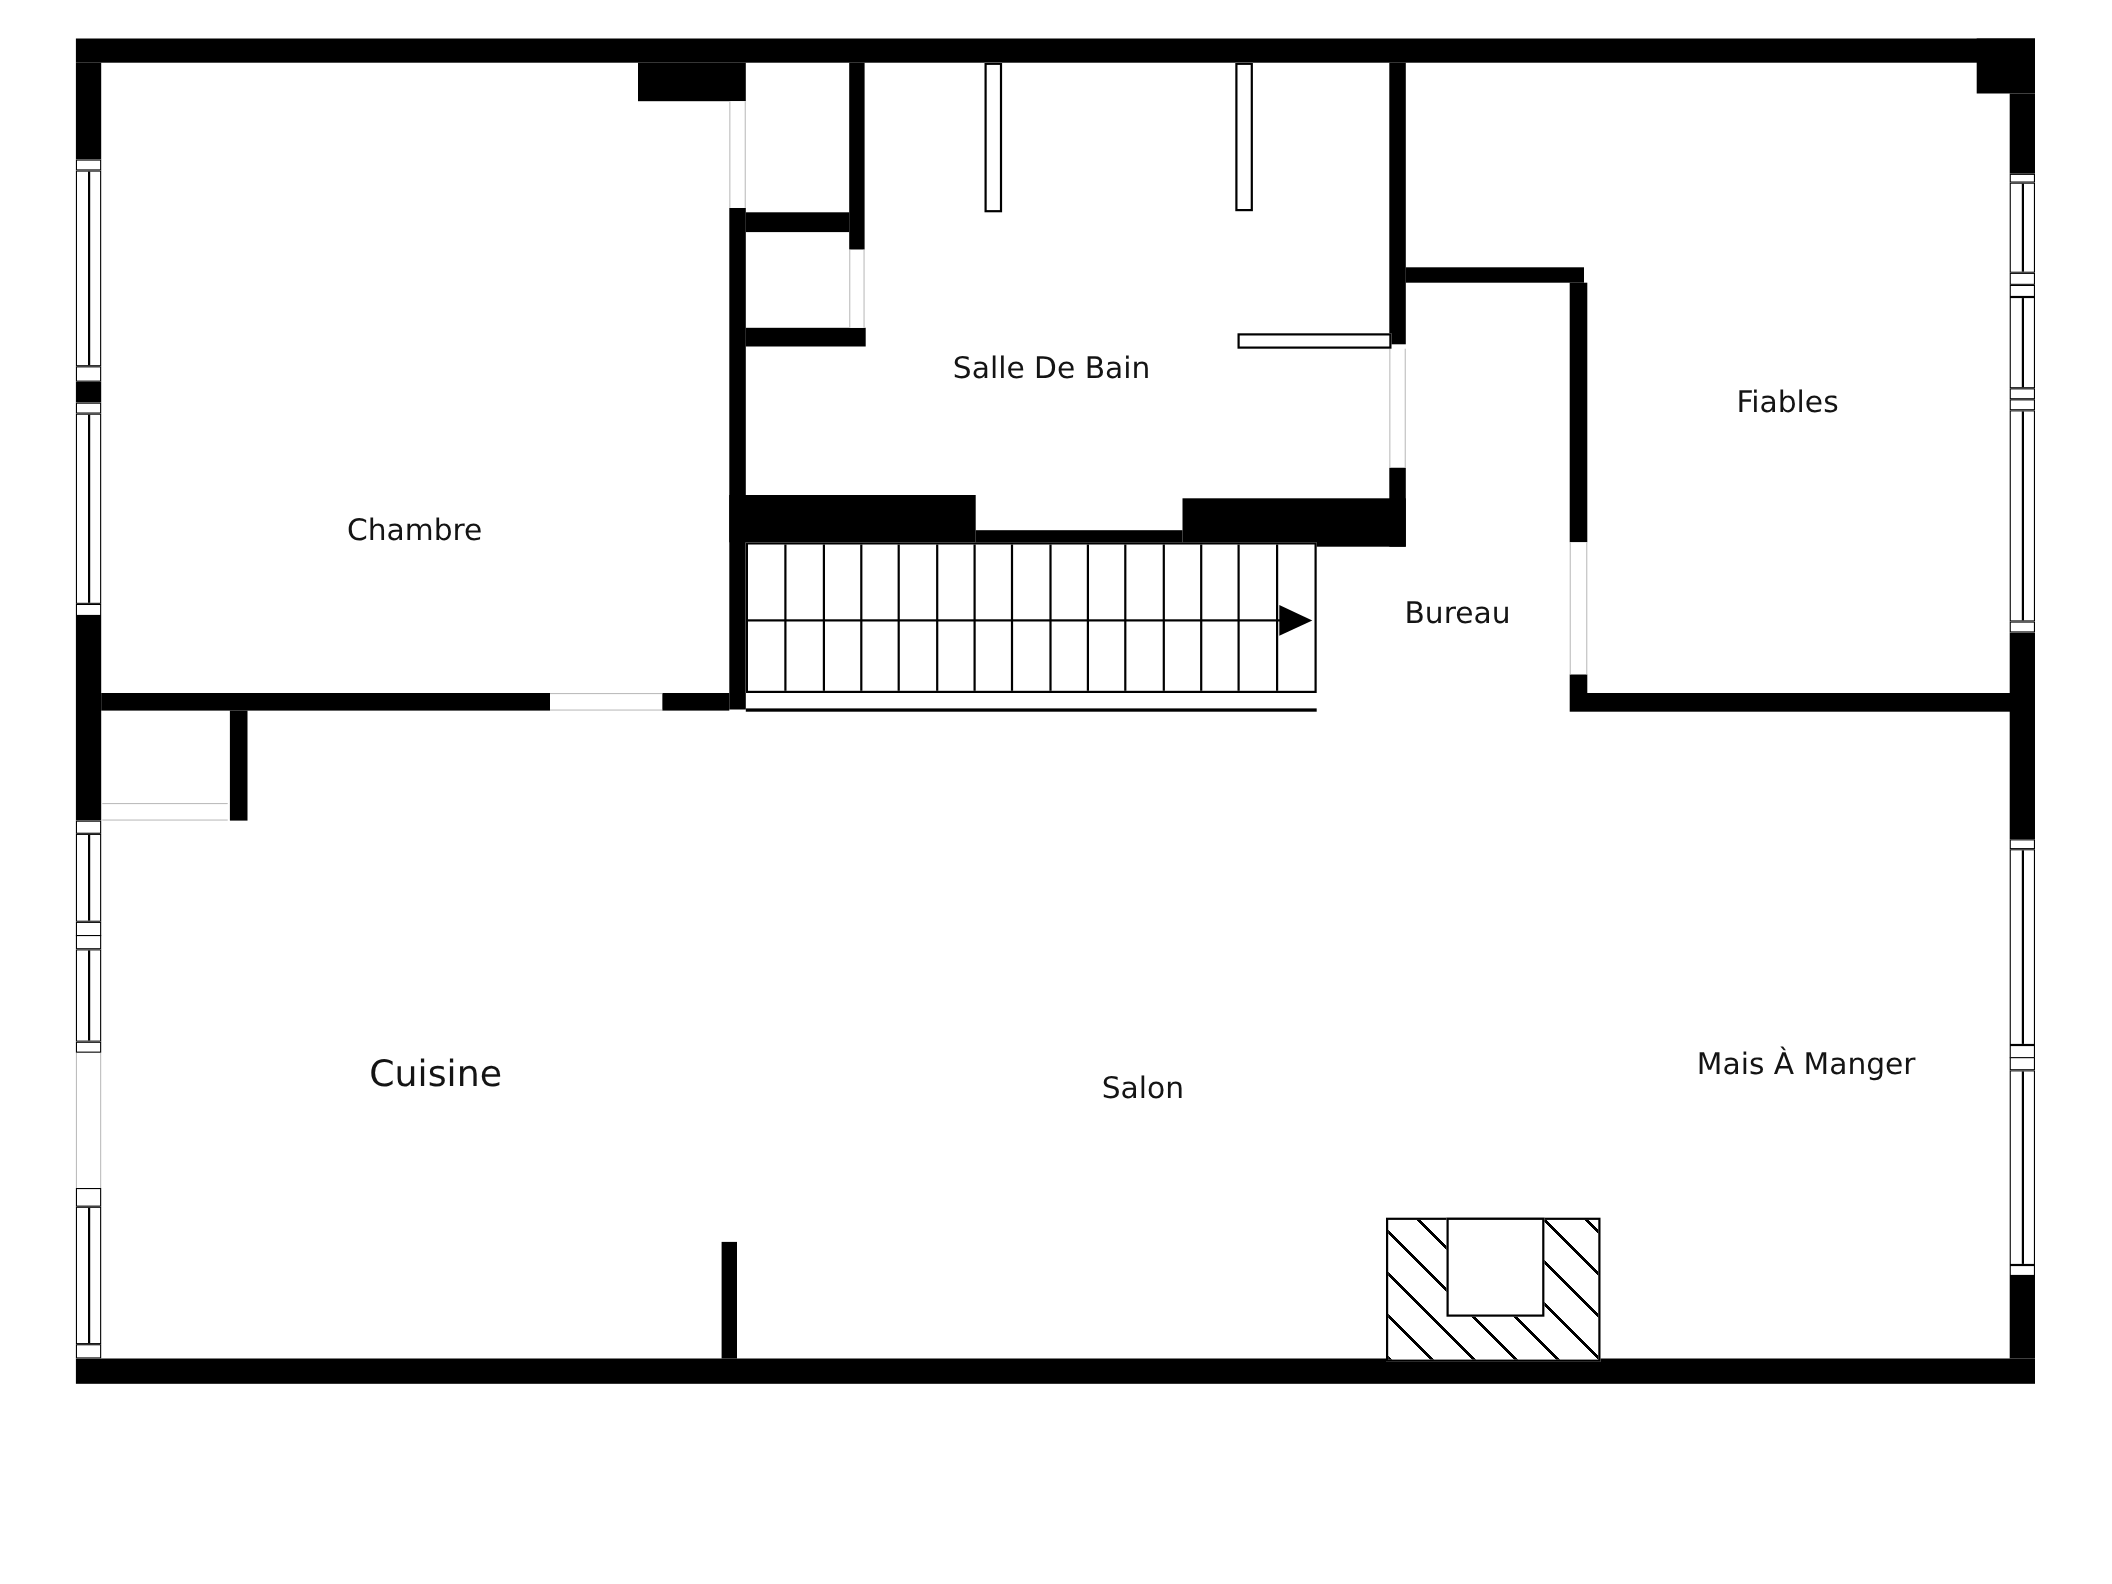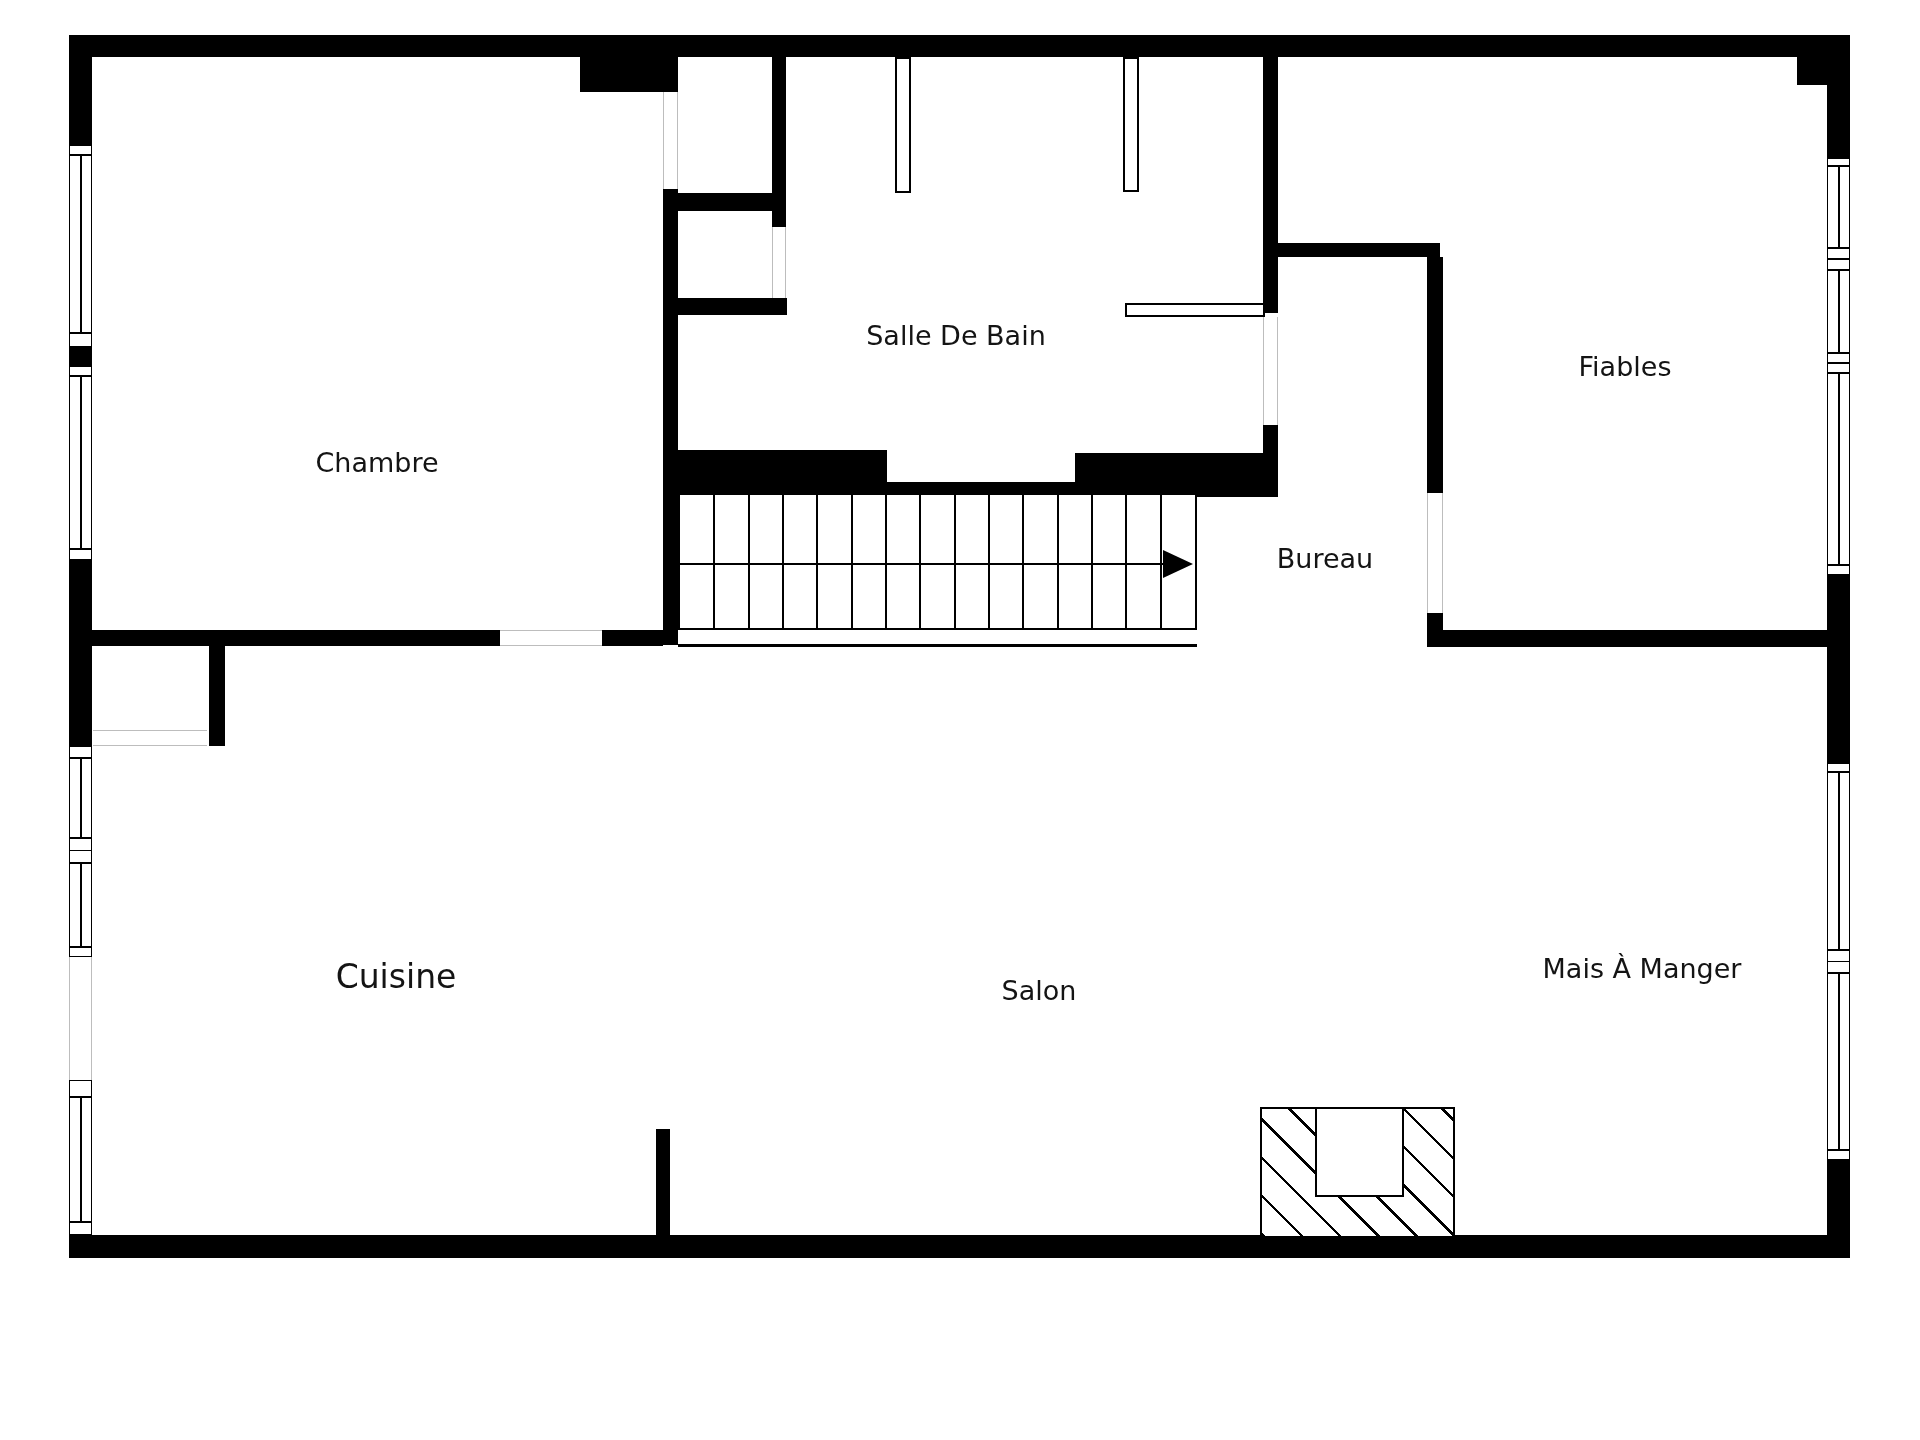--- a/index.html
+++ b/index.html
@@ -190,20 +190,20 @@
       <div class="tread" style="left: 445.333px;"></div>
       <div class="tread" style="left: 479.667px;"></div>
       <div class="midline" style="top: 68px; width: 492px;"></div>
       <div class="arrowhead" style="left: 483px; top: 55px;"></div>
     </div>
     <div class="abs line" style="left: 678px; top: 644px; width: 519px; height: 3px;"></div>
     <div class="abs " id="fireplace" style="left: 1260px; top: 1107px; width: 195px; height: 131px;">
       <div class="hatch"></div>
       <div class="insert" style="left: 53px; top: -2px; width: 85px; height: 86px;"></div>
     </div>
-    <div class="room-label" style="left: 377px; top: 462px; font-size: 27px;">Chambre</div>
+    <div class="room-label" style="left: 377px; top: 482px; font-size: 27px;">Chambre</div>
     <div class="room-label" style="left: 956px; top: 335px; font-size: 27px;">Salle De Bain</div>
     <div class="room-label" style="left: 1625px; top: 366px; font-size: 27px;">Fiables</div>
     <div class="room-label" style="left: 1325px; top: 558px; font-size: 27px;">Bureau</div>
     <div class="room-label" style="left: 396px; top: 976px; font-size: 33px;">Cuisine</div>
     <div class="room-label" style="left: 1039px; top: 990px; font-size: 27px;">Salon</div>
     <div class="room-label" style="left: 1642px; top: 968px; font-size: 27px;">Mais À Manger</div>
   </div>
 
 </body></html>

